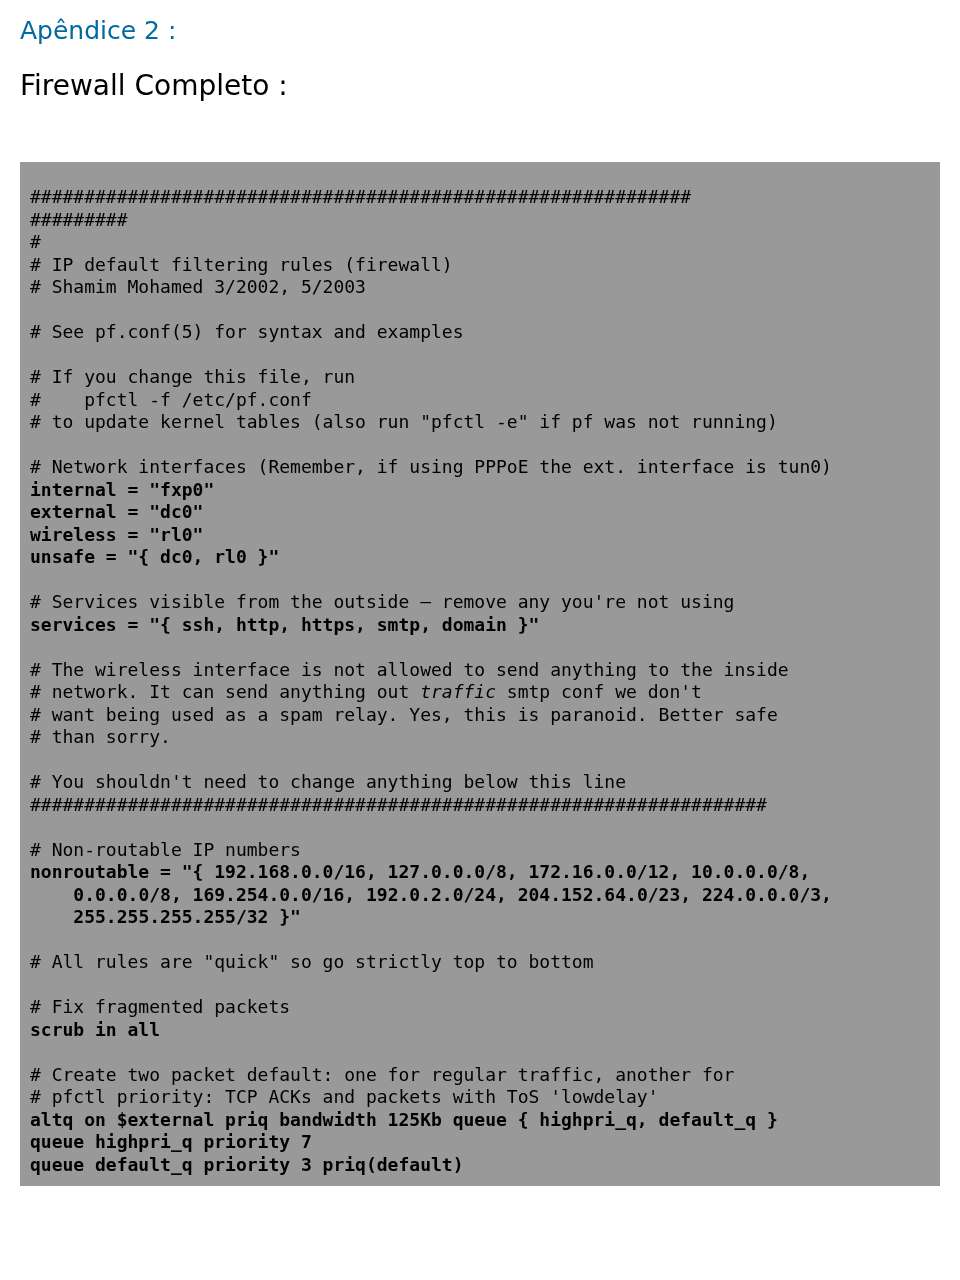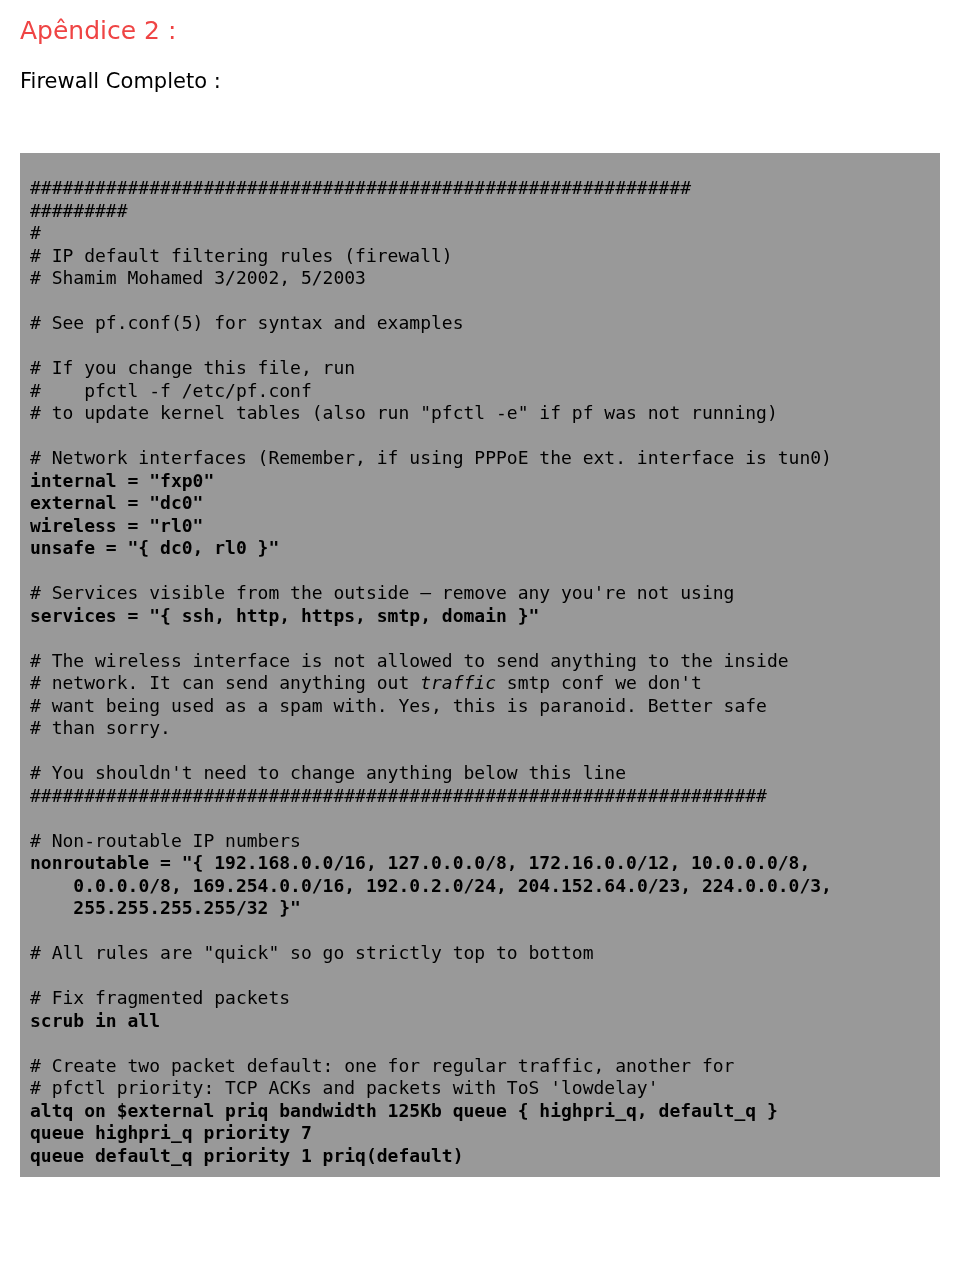--- a/index.html
+++ b/index.html
@@ -7,26 +7,26 @@
     padding: 0;
     width: 960px;
     background: #ffffff;
     font-family: "DejaVu Sans", Verdana, sans-serif;
   }
   .page {
     padding: 16px 20px 20px 20px;
   }
   .heading {
     font-size: 25px;
-    color: #ef4444;
+    color: #0369a1;
     margin: 0 0 24px 0;
     font-weight: 400;
   }
   .subheading {
-    font-size: 21px;
+    font-size: 28px;
     color: #000;
     margin: 0 0 60px 0;
     font-weight: 400;
   }
   .codeblock {
     background: #999999;
     padding: 24px 10px 10px 10px;
     font-family: "DejaVu Sans Mono", "Consolas", monospace;
     font-size: 18px;
     line-height: 1.25;
@@ -61,35 +61,35 @@
 <span class="bold">internal = "fxp0"</span>
 <span class="bold">external = "dc0"</span>
 <span class="bold">wireless = "rl0"</span>
 <span class="bold">unsafe = "{ dc0, rl0 }"</span>
 
 <span># Services visible from the outside — remove any you're not using</span>
 <span class="bold">services = "{ ssh, http, https, smtp, domain }"</span>
 
 <span># The wireless interface is not allowed to send anything to the inside</span>
 <span># network. It can send anything out </span><span class="italic">traffic</span><span> smtp conf we don't</span>
-<span># want being used as a spam with. Yes, this is paranoid. Better safe</span>
+<span># want being used as a spam relay. Yes, this is paranoid. Better safe</span>
 <span># than sorry.</span>
 
 <span># You shouldn't need to change anything below this line</span>
 <span>####################################################################</span>
 
 <span># Non-routable IP numbers</span>
 <span class="bold">nonroutable = "{ 192.168.0.0/16, 127.0.0.0/8, 172.16.0.0/12, 10.0.0.0/8,</span>
 <span class="bold">    0.0.0.0/8, 169.254.0.0/16, 192.0.2.0/24, 204.152.64.0/23, 224.0.0.0/3,</span>
 <span class="bold">    255.255.255.255/32 }"</span>
 
 <span># All rules are "quick" so go strictly top to bottom</span>
 
 <span># Fix fragmented packets</span>
 <span class="bold">scrub in all</span>
 
 <span># Create two packet default: one for regular traffic, another for</span>
 <span># pfctl priority: TCP ACKs and packets with ToS 'lowdelay'</span>
 <span class="bold">altq on $external priq bandwidth 125Kb queue { highpri_q, default_q }</span>
 <span class="bold">queue highpri_q priority 7</span>
-<span class="bold">queue default_q priority 1 priq(default)</span></div>
+<span class="bold">queue default_q priority 3 priq(default)</span></div>
 
 </div>
 
 </body></html>

